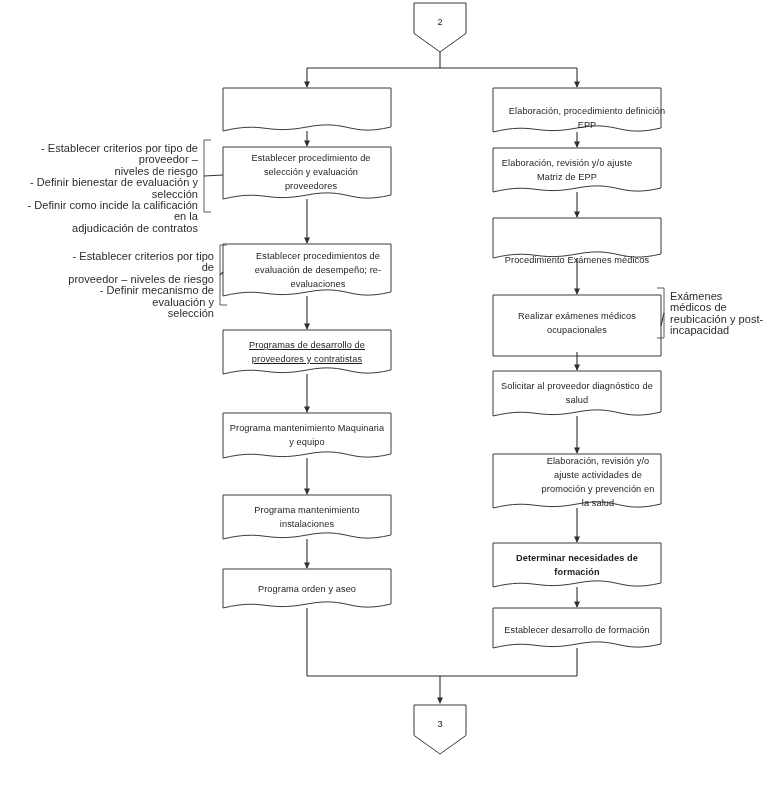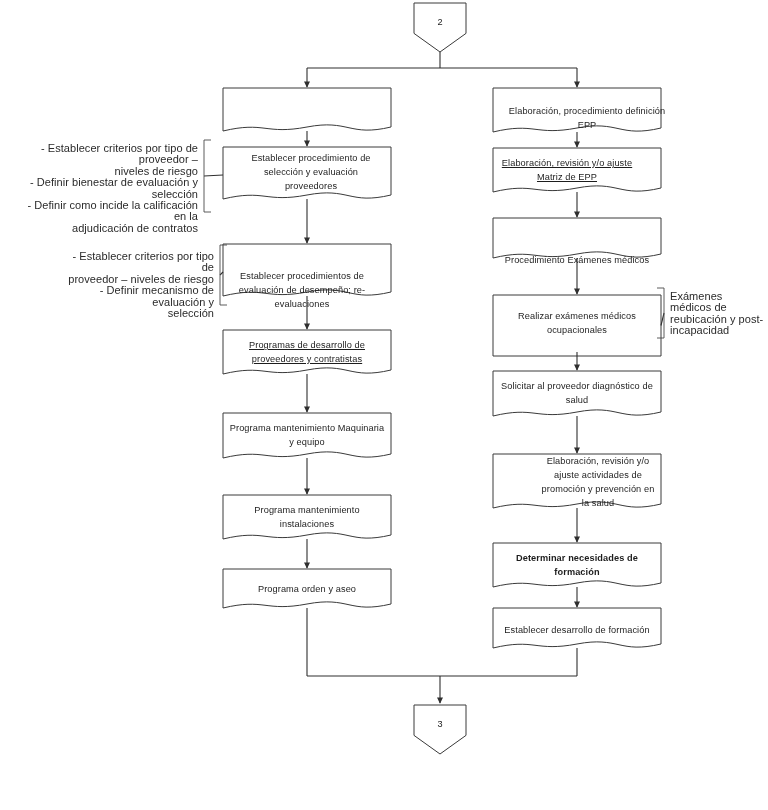--- a/index.html
+++ b/index.html
@@ -99,28 +99,28 @@
         <path d="M227,245 L220,245 L220,305 L227,305" fill="none" stroke="#4a4a4a" stroke-width="0.9"></path>
         <path d="M657,288 L664,288 L664,338 L657,338" fill="none" stroke="#4a4a4a" stroke-width="0.9"></path>
       </g>
   </svg>
 
   <div class="connector-text" style="left:414px;top:10px;width:52px;height:24px;">2</div>
 
   <div class="connector-text" style="left:414px;top:712px;width:52px;height:24px;">3</div>
 
   <div class="node-text" style="left:239px;top:147px;width:144px;height:50px;">Establecer procedimiento de selección y evaluación proveedores</div>
-  <div class="node-text" style="left:222px;top:244px;width:160px;height:52px;margin-top:20px;">Establecer procedimientos de evaluación de desempeño; re-evaluaciones</div>
+  <div class="node-text" style="left:238px;top:244px;width:160px;height:52px;">Establecer procedimientos de evaluación de desempeño; re-evaluaciones</div>
   <div class="node-text" style="left:223px;top:330px;width:168px;height:44px;text-decoration:underline;">Programas de desarrollo de proveedores y contratistas</div>
   <div class="node-text" style="left:223px;top:413px;width:168px;height:44px;">Programa mantenimiento Maquinaria y equipo</div>
   <div class="node-text" style="left:223px;top:495px;width:168px;height:44px;">Programa mantenimiento instalaciones</div>
   <div class="node-text" style="left:223px;top:569px;width:168px;height:40px;">Programa orden y aseo</div>
 
   <div class="node-text" style="left:493px;top:96px;width:188px;height:44px;">Elaboración, procedimiento definición EPP</div>
-  <div class="node-text" style="left:493px;top:148px;width:148px;height:44px;text-decoration:underline;">Elaboración, revisión y/o ajuste Matriz de EPP</div>
+  <div class="node-text" style="left:493px;top:148px;width:148px;height:44px;">Elaboración, revisión y/o ajuste Matriz de EPP</div>
   <div class="node-text" style="left:493px;top:218px;width:168px;height:38px;margin-top:23px;">Procedimiento Exámenes médicos</div>
   <div class="node-text" style="left:493px;top:295px;width:168px;height:56px;">Realizar exámenes médicos ocupacionales</div>
   <div class="node-text" style="left:493px;top:371px;width:168px;height:44px;">Solicitar al proveedor diagnóstico de salud</div>
   <div class="node-text" style="left:493px;top:454px;width:168px;height:56px;padding-left:48px;">Elaboración, revisión y/o ajuste actividades de promoción y prevención en la salud</div>
   <div class="node-text" style="left:493px;top:543px;width:168px;height:44px;font-weight:bold;">Determinar necesidades de formación</div>
   <div class="node-text" style="left:493px;top:608px;width:168px;height:44px;">Establecer desarrollo de formación</div>
 
   <div class="note note-right" style="left:18px;top:143px;width:180px;">
     <div>- Establecer criterios por tipo de proveedor –</div>
     <div>niveles de riesgo</div>

